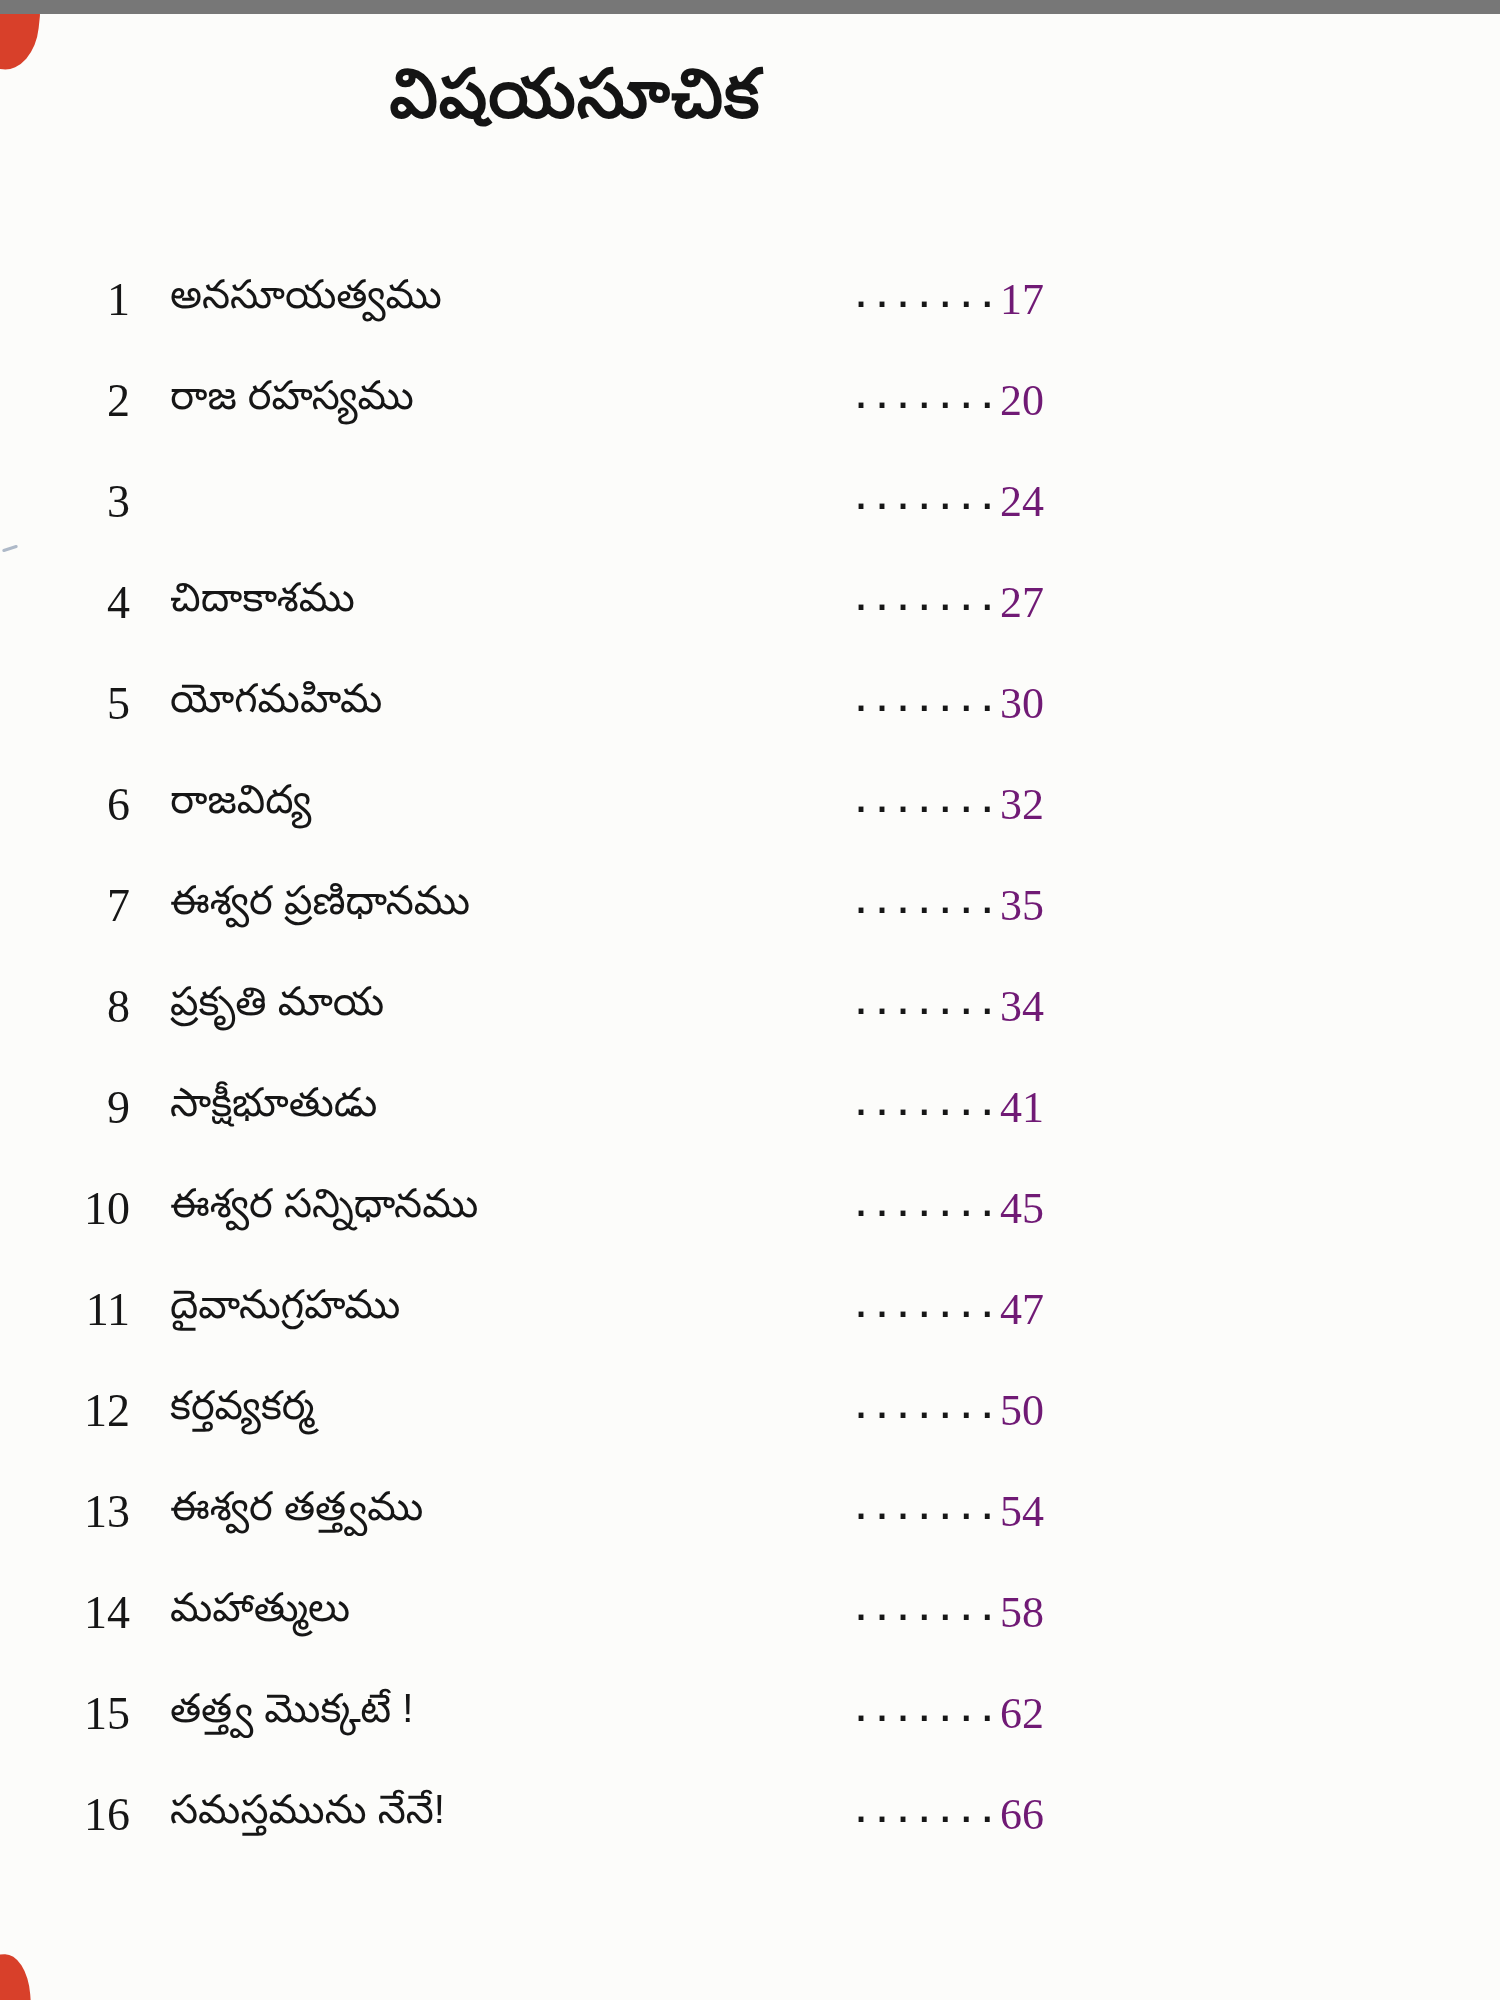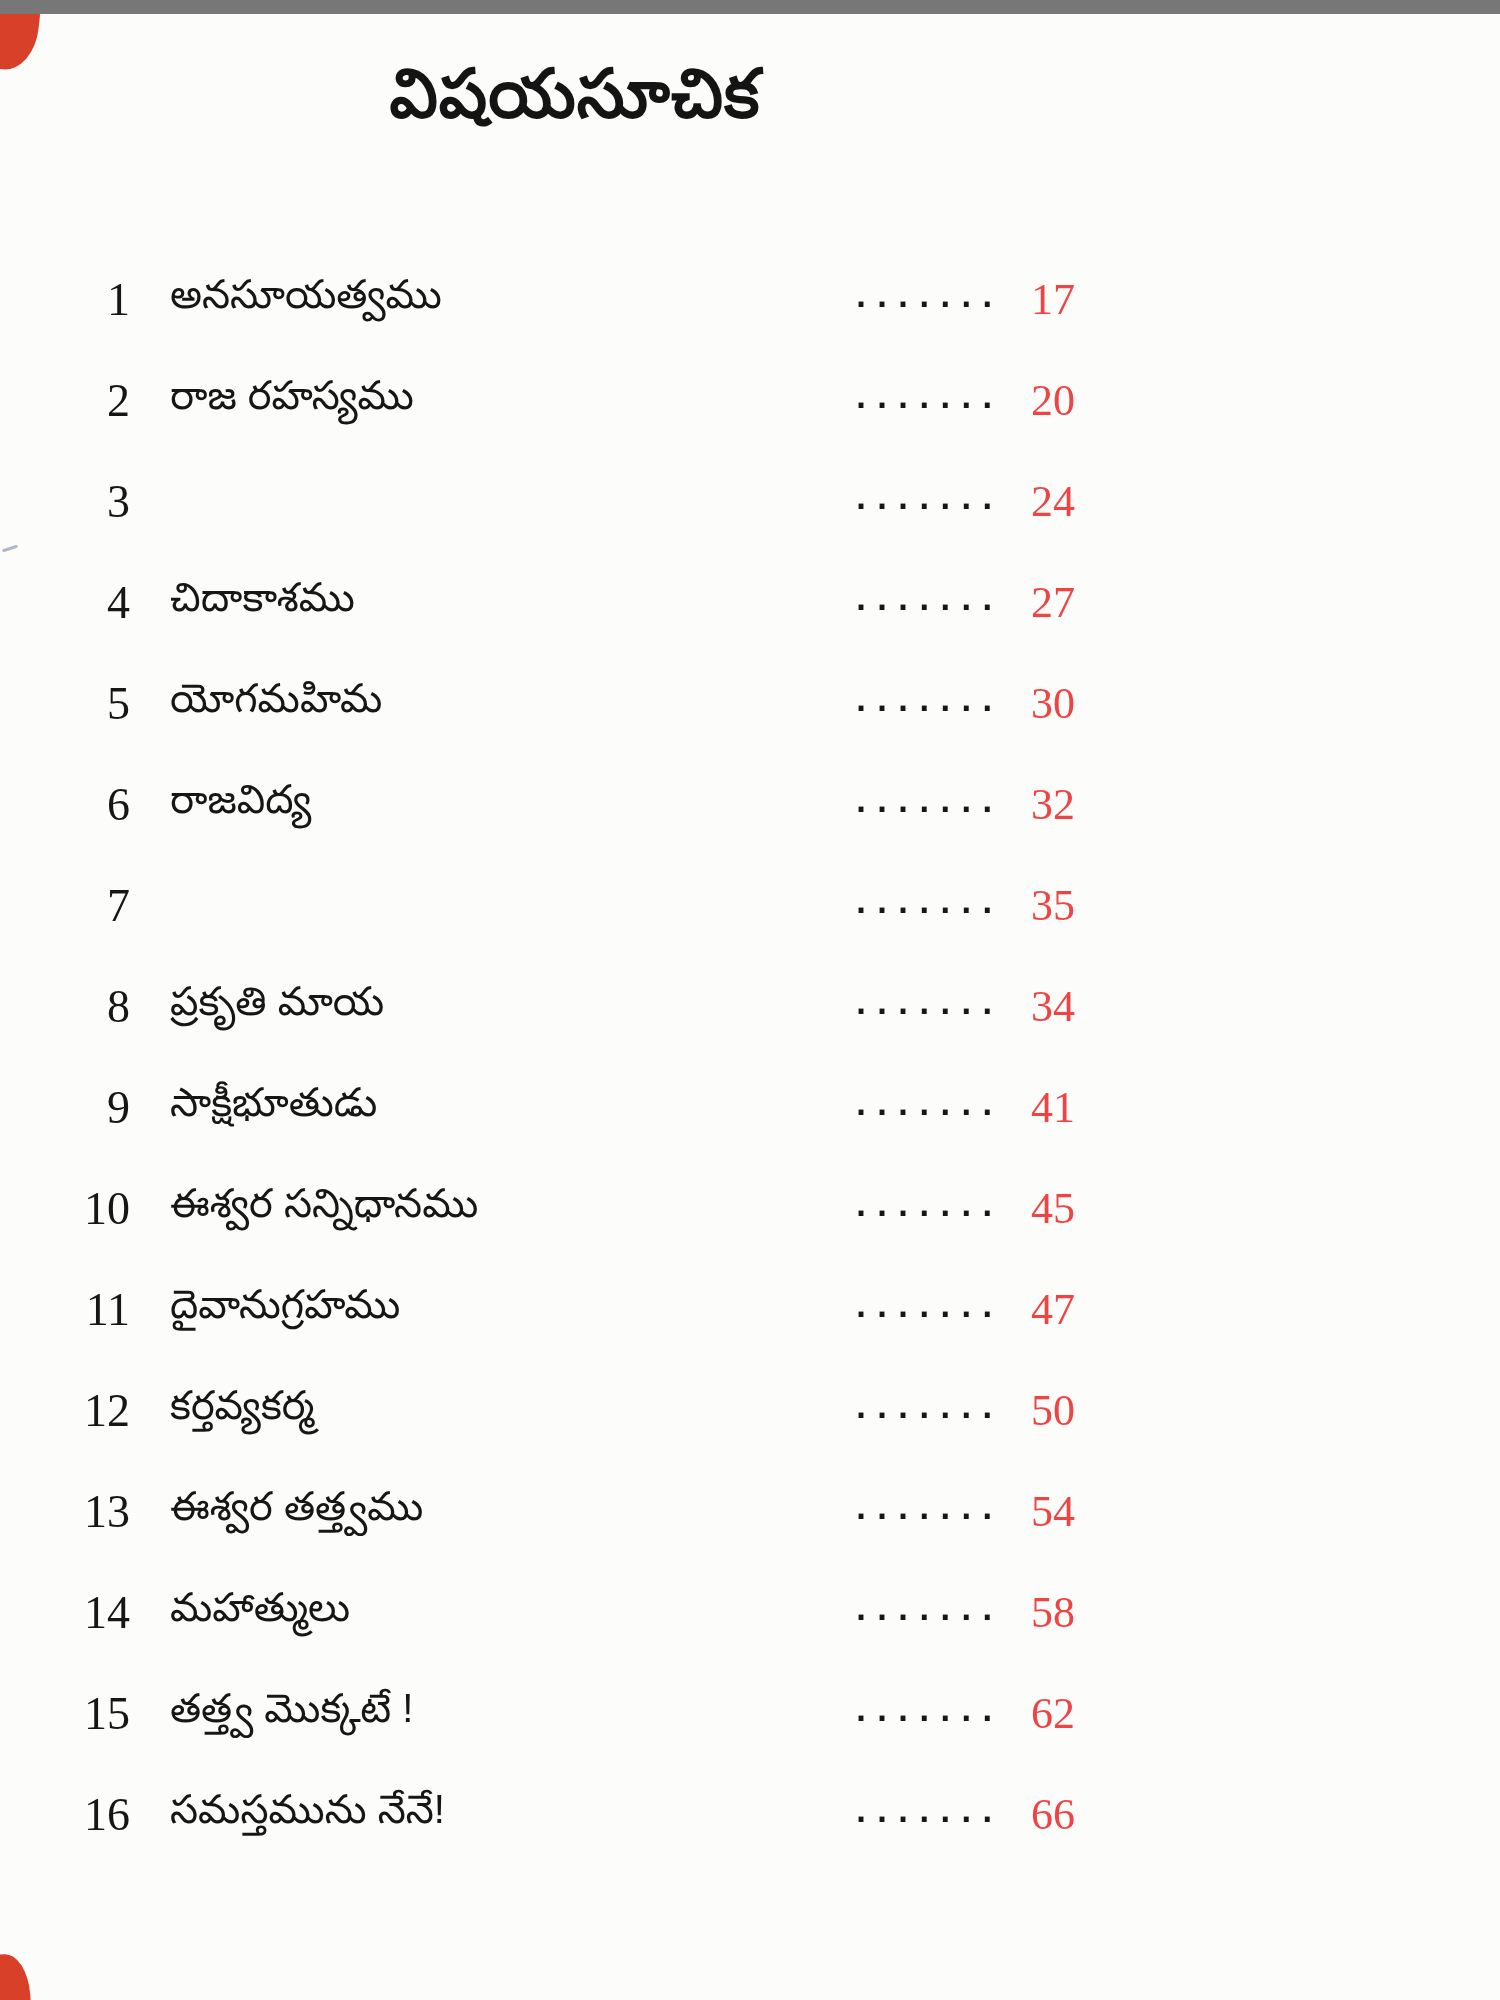--- a/index.html
+++ b/index.html
@@ -90,24 +90,23 @@
     font-size:30px;
     font-weight:700;
     letter-spacing:3px;
     color:#161616;
   }
   .pageno{
     position:absolute;
     left:1000px; top:50%;
     transform:translateY(-50%);
     width:75px;
-    text-align:right;
     font-family:"Liberation Serif", serif;
     font-size:44px;
-    color:#ef4444;
+    color:#701a75;
   }
 </style>
 </head>
 <body>
 
 <div class="page">
 
   <div class="corner tl"></div>
   <div class="corner bl"></div>
   <div class="left-mark"></div>
@@ -151,20 +150,21 @@
 
     <div class="row">
       <span class="num">6</span>
       <span class="chapter">రాజవిద్య</span>
       <span class="dots">.......</span>
       <span class="pageno">32</span>
     </div>
 
     <div class="row">
       <span class="num">7</span>
+      <span class="chapter">ఈశ్వర ప్రణిధానము</span>
       <span class="dots">.......</span>
       <span class="pageno">35</span>
     </div>
 
     <div class="row">
       <span class="num">8</span>
       <span class="chapter">ప్రకృతి మాయ</span>
       <span class="dots">.......</span>
       <span class="pageno">34</span>
     </div>

